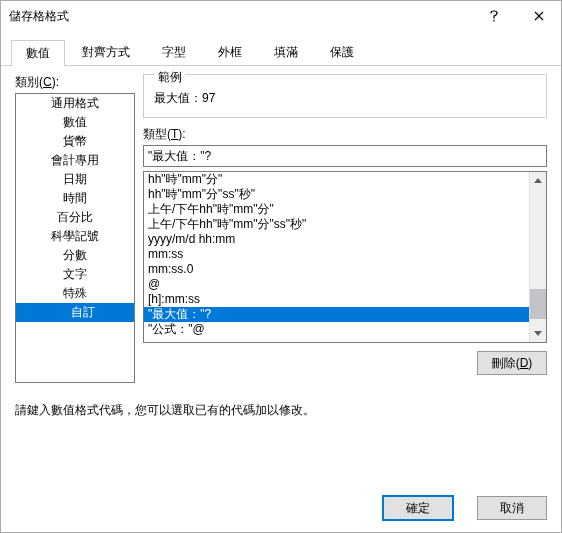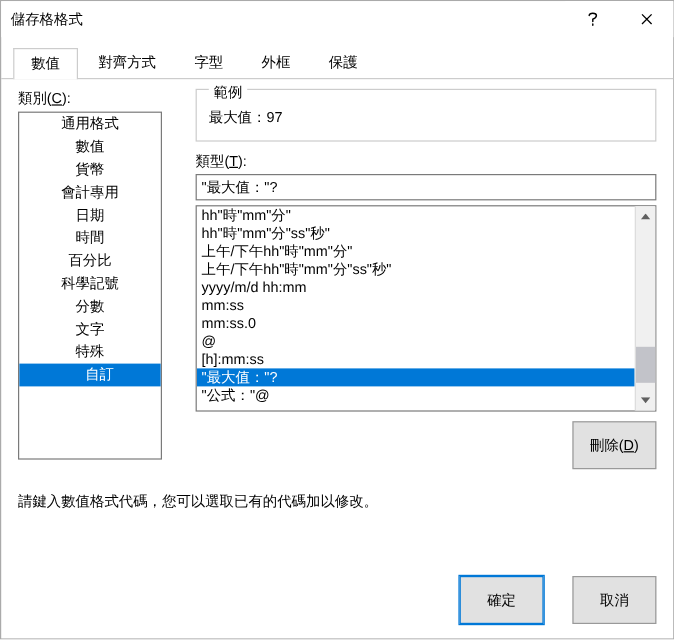--- a/index.html
+++ b/index.html
@@ -7,41 +7,41 @@
   .window { width: 562px; height: 533px; border: 1px solid #aaa; display: flex; flex-direction: column; background: #fff; }
   .titlebar { height: 30px; display: flex; align-items: center; padding-left: 8px; background: #fff; }
   .titlebar-title { flex: 1; }
   .titlebar-btns { display: flex; }
   .titlebar-btn { width: 45px; height: 30px; display: flex; align-items: center; justify-content: center; background: #fff; }
   .titlebar-btn svg { display: block; }
   .tabs { display: flex; padding: 8px 10px 0 10px; border-bottom: 1px solid #ccc; }
   .tab { padding: 4px 14px; border: 1px solid transparent; border-bottom: none; margin-right: 2px; cursor: default; }
   .tab.active { border-color: #ccc; background: #fff; position: relative; top: 1px; }
   .body { flex: 1; padding: 8px 14px 10px 14px; display: flex; flex-direction: column; }
-  .row1 { display: flex; gap: 28px; flex: 0 0 auto; }
+  .row1 { display: flex; gap: 8px; flex: 0 0 auto; }
   .col-left { width: 120px; display: flex; flex-direction: column; }
   .label { margin-bottom: 2px; }
   .listbox { border: 1px solid #7a7a7a; height: 290px; overflow: hidden; background: #fff; }
   .listbox-item { padding: 1px 4px; cursor: default; text-align: center; }
   .listbox-item.selected { background: #0078d7; color: #fff; padding-left: 20px; }
   .col-right { flex: 1; display: flex; flex-direction: column; }
   .fieldset { border: 1px solid #ccc; padding: 8px 10px 10px 10px; margin-bottom: 8px; }
   .fieldset-legend { padding: 0 4px; position: relative; top: -14px; background: #fff; display: inline-block; }
   .fieldset-inner { margin-top: -10px; }
   .type-input { width: 100%; height: 22px; border: 1px solid #7a7a7a; padding: 2px 4px; background: #fff; }
   .type-list-wrap { position: relative; margin-top: 4px; height: 172px; border: 1px solid #7a7a7a; display: flex; background: #fff; }
   .type-list { flex: 1; overflow: hidden; }
   .type-list-item { padding: 0 4px; cursor: default; line-height: 15px; }
   .type-list-item.selected { background: #0078d7; color: #fff; }
   .scrollbar { width: 17px; background: #f0f0f0; display: flex; flex-direction: column; border-left: 1px solid #ddd; }
   .sb-btn { height: 17px; display: flex; align-items: center; justify-content: center; background: #f0f0f0; }
   .sb-track { flex: 1; position: relative; background: #f0f0f0; }
   .sb-thumb { position: absolute; left: 0; right: 0; top: 100px; height: 30px; background: #c2c3c9; }
   .delete-row { display: flex; justify-content: flex-end; margin-top: 8px; }
-  .btn { min-width: 70px; height: 40px; border: 1px solid #999; background: #e1e1e1; padding: 0 10px; cursor: default; display: inline-flex; align-items: center; justify-content: center; }
+  .btn { min-width: 70px; height: 24px; border: 1px solid #999; background: #e1e1e1; padding: 0 10px; cursor: default; display: inline-flex; align-items: center; justify-content: center; }
   .btn.primary { border: 1px solid #0078d7; outline: 1px solid #0078d7; }
   .hint { margin-top: 19px; }
   .footer { border-top: none; padding: 12px 14px; display: flex; justify-content: flex-end; gap: 24px; }
   .underline { text-decoration: underline; }
 </style>
 </head>
 <body>
 
 <div class="window">
 
@@ -59,20 +59,21 @@
           </svg>
       </div>
     </div>
   </div>
 
   <div class="tabs" id="tab-bar">
       <div class="tab active">數值</div>
       <div class="tab">對齊方式</div>
       <div class="tab">字型</div>
       <div class="tab">外框</div>
+      <div class="tab">填滿</div>
       <div class="tab">保護</div>
     </div>
 
   <div class="body">
     <div class="row1">
       <div class="col-left">
         <div class="label">
           <span>類別(</span><span class="underline">C</span><span>):</span>
         </div>
         <div class="listbox" id="category-list">

